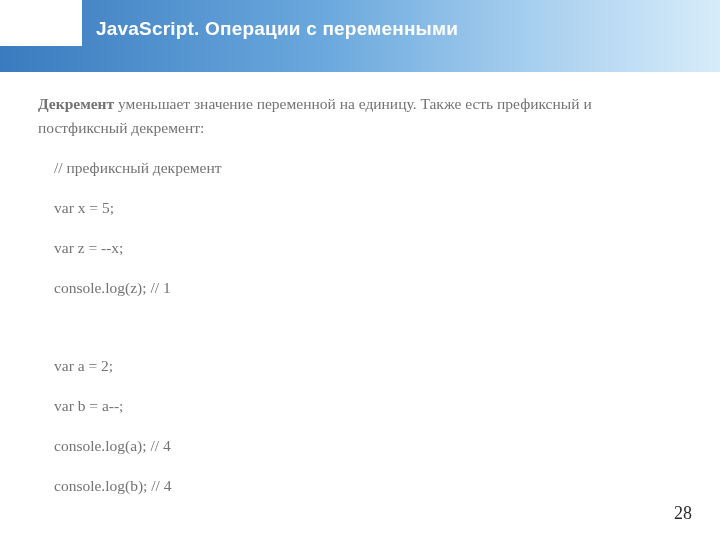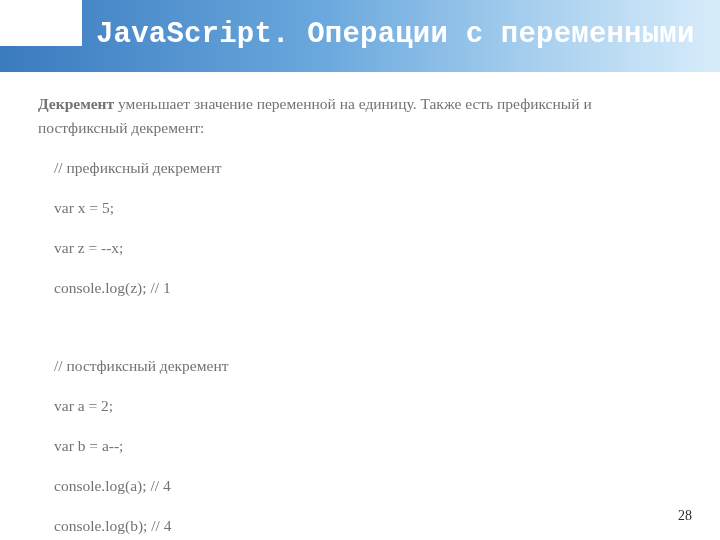--- a/index.html
+++ b/index.html
@@ -22,22 +22,22 @@
     top: 0;
     left: 0;
     width: 82px;
     height: 46px;
     background: #fff;
   }
   .title {
     position: absolute;
     left: 96px;
     top: 18px;
-    font-family: Liberation Mono, monospace;
-    font-size: 29px;
+    font-family: Liberation Sans, sans-serif;
+    font-size: 19px;
     font-weight: bold;
     color: #ffffff;
     letter-spacing: 0.2px;
   }
   .body {
     position: absolute;
     top: 92px;
     left: 38px;
     right: 38px;
     color: #737373;
@@ -45,21 +45,21 @@
     line-height: 1.55;
   }
   .intro { margin-bottom: 14px; }
   .intro .bold { font-weight: bold; }
   .code-block p { margin: 16px; }
   .spacer { height: 22px; }
   .page-num {
     position: absolute;
     bottom: 16px;
     right: 28px;
-    font-size: 14px;
+    font-size: 18px;
     color: #2a2a2a;
     font-family: Georgia, 'Times New Roman', serif;
   }
 </style>
 </head>
 <body>
 
 <div class="slide">
 
   <div class="header">
@@ -77,21 +77,20 @@
     <div class="code-block">
       <p>// префиксный декремент</p>
       <p>var x = 5;</p>
       <p>var z = --x;</p>
       <p>console.log(z); // 1</p>
     </div>
 
     <div class="spacer"></div>
 
     <div class="code-block">
-      <p>// постфиксный декремент</p>
       <p>var a = 2;</p>
       <p>var b = a--;</p>
       <p>console.log(a); // 4</p>
       <p>console.log(b); // 4</p>
     </div>
   </div>
 
   <div class="page-num">28</div>
 </div>
 

